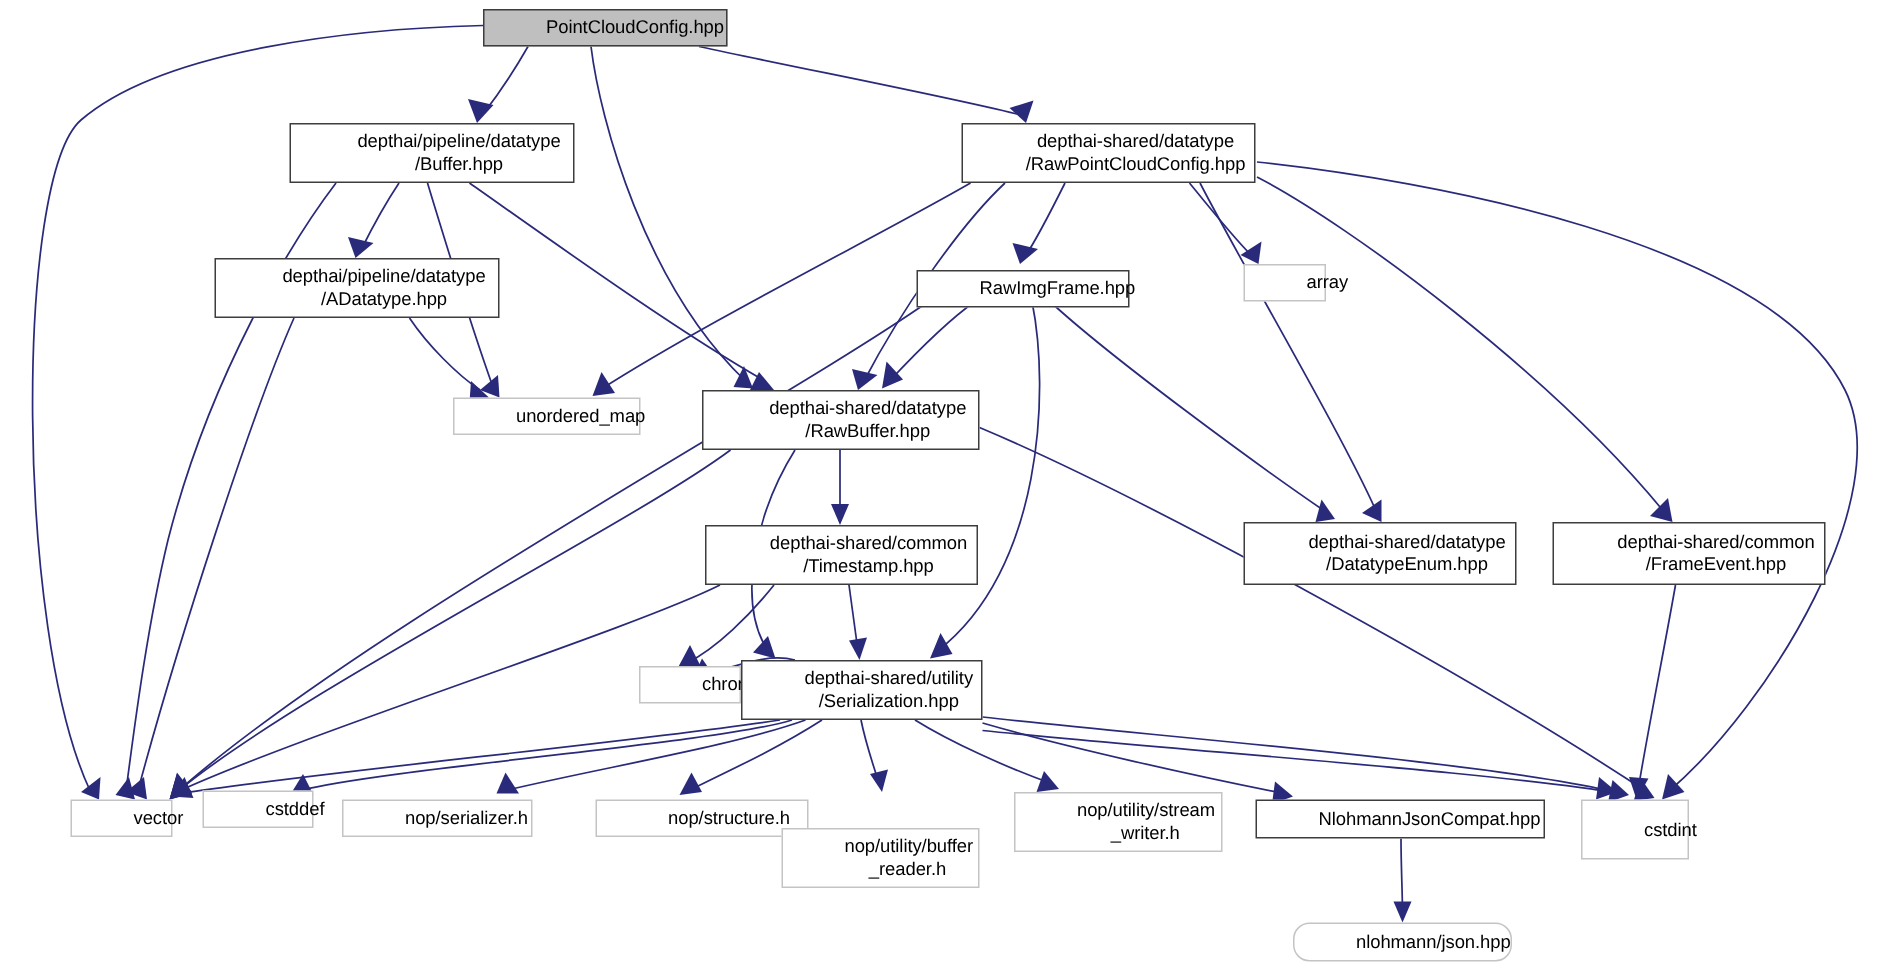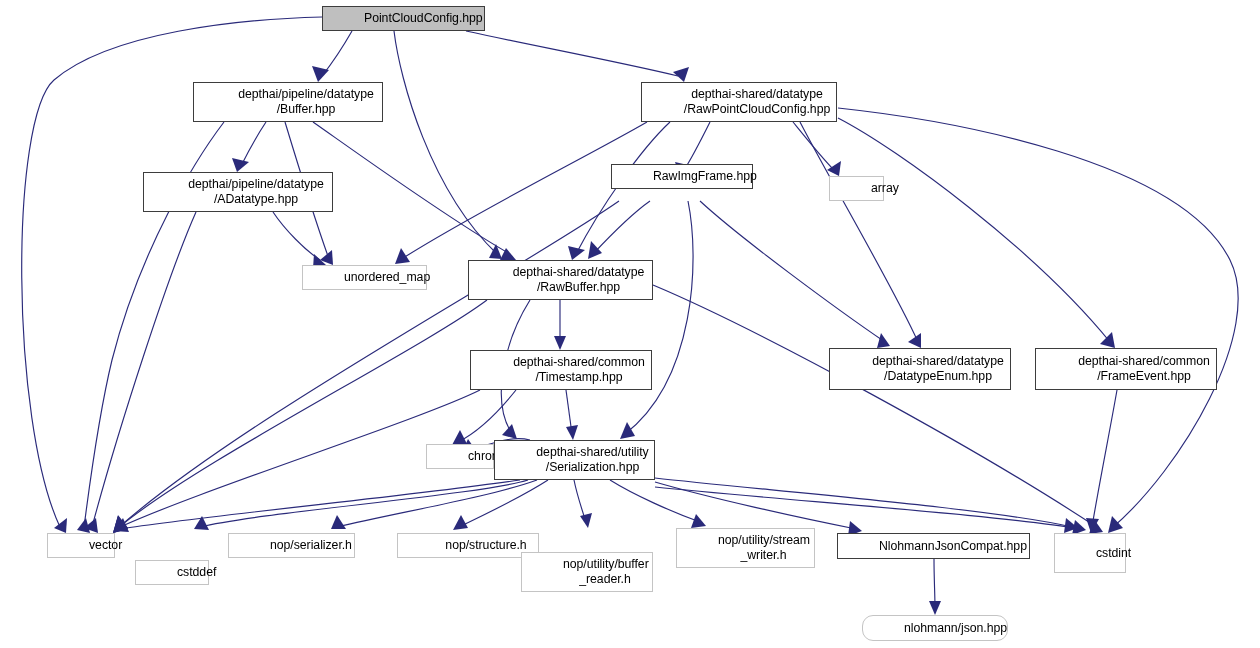--- a/index.html
+++ b/index.html
@@ -231,36 +231,36 @@
       </g>
     </svg>
   <div id="node-layer">
       <div class="node root" style="left: 322px; top: 6px; width: 163px; height: 25px;"><span class="node-label">PointCloudConfig.hpp</span></div>
       <div class="node bold" style="left: 193px; top: 82px; width: 190px; height: 40px;"><span class="node-label">depthai/pipeline/datatype
 /Buffer.hpp</span></div>
       <div class="node bold" style="left: 641px; top: 82px; width: 196px; height: 40px;"><span class="node-label">depthai-shared/datatype
 /RawPointCloudConfig.hpp</span></div>
       <div class="node bold" style="left: 143px; top: 172px; width: 190px; height: 40px;"><span class="node-label">depthai/pipeline/datatype
 /ADatatype.hpp</span></div>
-      <div class="node bold" style="left: 611px; top: 164px; width: 142px; height: 25px;"><span class="node-label">RawImgFrame.hpp</span></div>
+      <div class="node bold" style="left: 611px; top: 180px; width: 142px; height: 25px;"><span class="node-label">RawImgFrame.hpp</span></div>
       <div class="node light" style="left: 829px; top: 176px; width: 55px; height: 25px;"><span class="node-label">array</span></div>
       <div class="node light" style="left: 270px; top: 265px; width: 125px; height: 25px; margin-left: 32px;"><span class="node-label">unordered_map</span></div>
       <div class="node bold" style="left: 468px; top: 260px; width: 185px; height: 40px;"><span class="node-label">depthai-shared/datatype
 /RawBuffer.hpp</span></div>
       <div class="node bold" style="left: 470px; top: 350px; width: 182px; height: 40px;"><span class="node-label">depthai-shared/common
 /Timestamp.hpp</span></div>
       <div class="node bold" style="left: 829px; top: 348px; width: 182px; height: 42px;"><span class="node-label">depthai-shared/datatype
 /DatatypeEnum.hpp</span></div>
       <div class="node bold" style="left: 1035px; top: 348px; width: 182px; height: 42px;"><span class="node-label">depthai-shared/common
 /FrameEvent.hpp</span></div>
       <div class="node light" style="left: 400px; top: 444px; width: 68px; height: 25px; margin-left: 26px;"><span class="node-label">chrono</span></div>
       <div class="node bold" style="left: 494px; top: 440px; width: 161px; height: 40px;"><span class="node-label">depthai-shared/utility
 /Serialization.hpp</span></div>
       <div class="node light" style="left: 47px; top: 533px; width: 68px; height: 25px;"><span class="node-label">vector</span></div>
-      <div class="node light" style="left: 135px; top: 560px; width: 74px; height: 25px;"><span class="node-label">cstddef</span></div>
+      <div class="node light" style="left: 135px; top: 527px; width: 74px; height: 25px;"><span class="node-label">cstddef</span></div>
       <div class="node light" style="left: 228px; top: 533px; width: 127px; height: 25px;"><span class="node-label">nop/serializer.h</span></div>
       <div class="node light" style="left: 397px; top: 533px; width: 142px; height: 25px;"><span class="node-label">nop/structure.h</span></div>
       <div class="node light" style="left: 521px; top: 528px; width: 132px; height: 40px; margin-top: 24px;"><span class="node-label">nop/utility/buffer
 _reader.h</span></div>
       <div class="node light" style="left: 676px; top: 528px; width: 139px; height: 40px;"><span class="node-label">nop/utility/stream
 _writer.h</span></div>
       <div class="node bold" style="left: 837px; top: 533px; width: 193px; height: 26px;"><span class="node-label">NlohmannJsonCompat.hpp</span></div>
       <div class="node light" style="left: 1054px; top: 533px; width: 72px; height: 40px;"><span class="node-label">cstdint</span></div>
       <div class="node light" style="left: 862px; top: 615px; width: 146px; height: 26px; border-radius: 11px;"><span class="node-label">nlohmann/json.hpp</span></div>
     </div>

